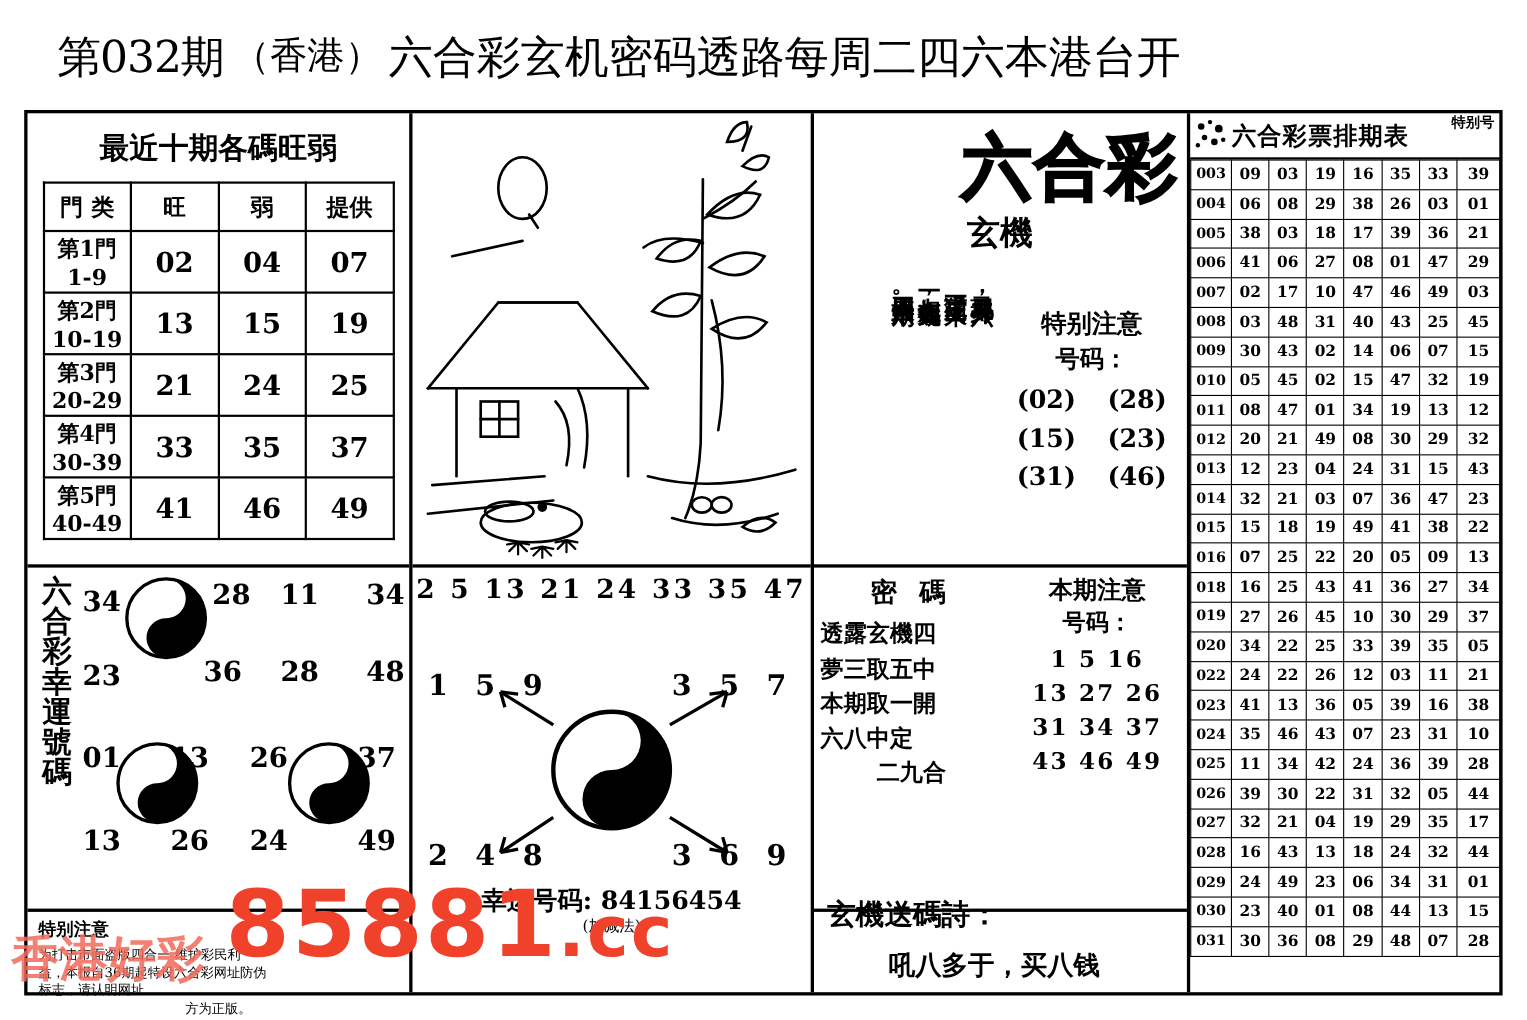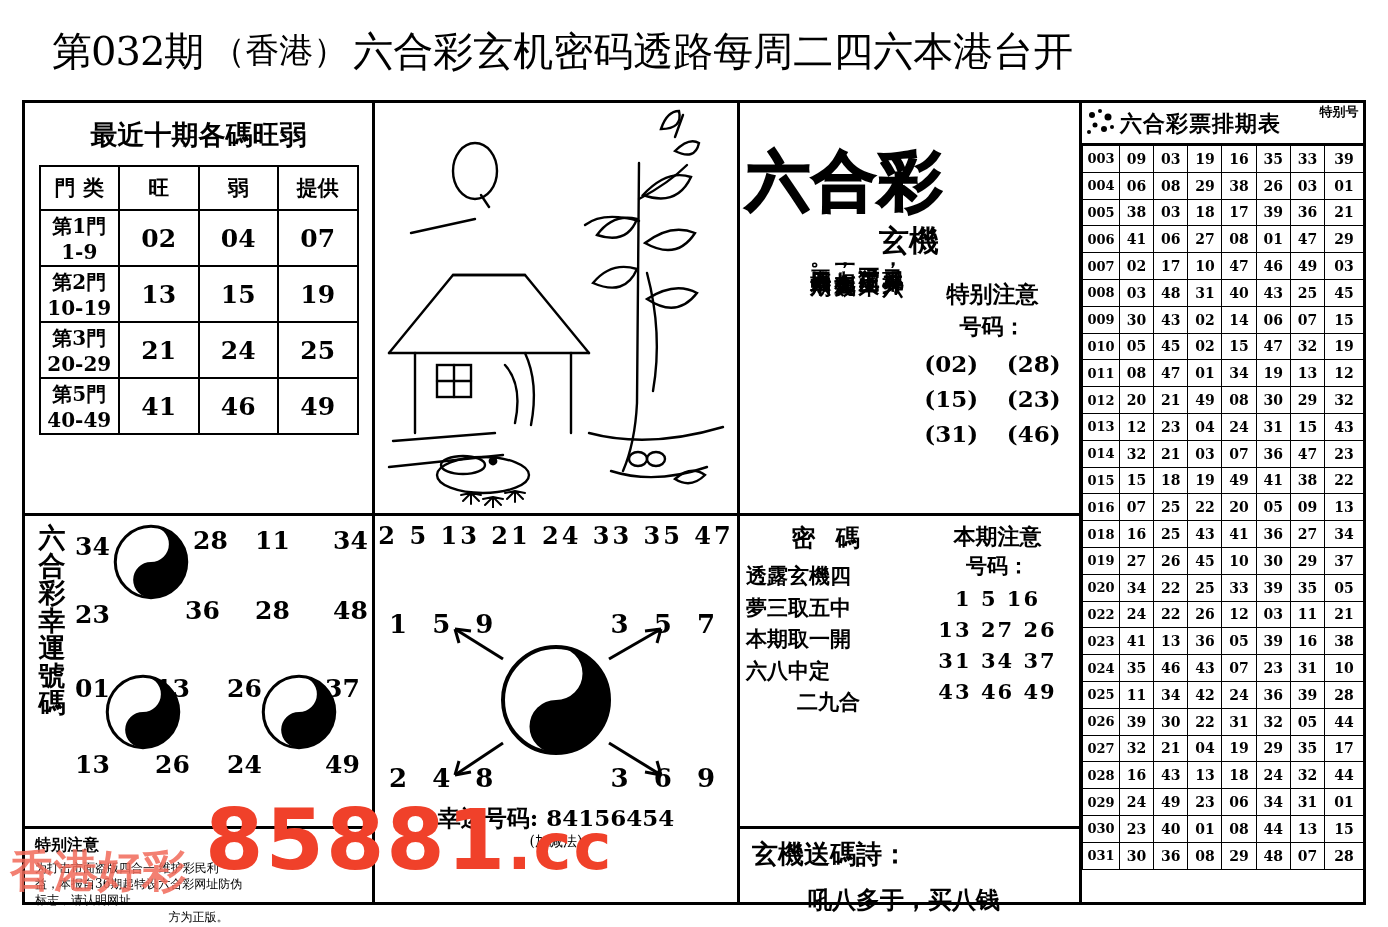--- a/index.html
+++ b/index.html
@@ -81,22 +81,21 @@
   .c2-right2{position:absolute;right:14px;top:660px;font-size:26px;font-weight:bold;letter-spacing:8px;font-family:"DejaVu Serif","Liberation Serif",serif;}
   .c2-lucky{position:absolute;left:0;top:700px;width:362px;text-align:center;font-size:23px;font-weight:bold;font-family:"DejaVu Serif","Liberation Serif",serif;}
   .c2-sub{position:absolute;left:0;top:730px;width:362px;text-align:center;font-size:14px;font-family:"DejaVu Serif","Liberation Serif",serif;}
 
   
   .col3{position:absolute;left:715px;top:0;width:339px;height:100%;}
   .logo{position:absolute;left:6px;top:6px;width:326px;height:140px;}
   .logo-main{
     font-size:64px;font-weight:bold;letter-spacing:2px;
     font-family:"DejaVu Serif","Liberation Serif",serif;
-    text-align:left;
-    margin-top:29px;
+    text-align:right;
     -webkit-text-stroke:2px #000;
   }
   .logo-sub{font-size:30px;font-weight:bold;text-align:center;margin-top:-4px;font-family:"DejaVu Serif","Liberation Serif",serif;}
 
   .c3-mid{position:absolute;left:0;top:150px;width:339px;height:258px;}
   .poem{position:absolute;left:4px;top:0;width:160px;height:250px;display:flex;flex-direction:row-reverse;justify-content:flex-start;}
   .pcol{writing-mode:vertical-rl;text-orientation:upright;font-size:21px;font-weight:bold;
     font-family:"DejaVu Serif","Liberation Serif",serif;line-height:1.05;margin-left:2px;letter-spacing:1px;}
   .c3-attn{position:absolute;left:170px;top:26px;width:165px;}
   .c3-attn .t1x{font-size:23px;font-weight:bold;text-align:center;font-family:"DejaVu Serif","Liberation Serif",serif;}
@@ -109,21 +108,21 @@
   .secret{position:absolute;left:6px;top:6px;width:165px;}
   .secret-h{font-size:24px;font-weight:bold;text-align:center;letter-spacing:6px;font-family:"DejaVu Serif","Liberation Serif",serif;}
   .secret-l{font-size:21px;font-weight:bold;font-family:"DejaVu Serif","Liberation Serif",serif;line-height:1.5;margin-top:6px;}
   .secret-l div{white-space:nowrap;}
   .bnotes{position:absolute;left:180px;top:6px;width:155px;}
   .bnotes .t1x{font-size:22px;font-weight:bold;text-align:center;font-family:"DejaVu Serif","Liberation Serif",serif;}
   .bnotes .t2x{font-size:21px;font-weight:bold;text-align:center;font-family:"DejaVu Serif","Liberation Serif",serif;}
   .bnotes .nrow{font-size:21px;font-weight:bold;text-align:center;margin-top:6px;letter-spacing:2px;font-family:"DejaVu Serif","Liberation Serif",serif;}
 
   .c3-hr2{position:absolute;left:0;top:723px;width:339px;height:3px;background:#000;}
-  .poemsend{position:absolute;left:0;top:726px;width:316px;padding:8px 0 0 12px;box-sizing:border-box;}
+  .poemsend{position:absolute;left:0;top:703px;width:316px;padding:8px 0 0 12px;box-sizing:border-box;}
   .ps-title{font-size:26px;font-weight:bold;font-family:"DejaVu Serif","Liberation Serif",serif;}
   .ps-line{font-size:24px;font-weight:bold;font-family:"DejaVu Serif","Liberation Serif",serif;margin-top:12px;text-align:center;}
 
   
   .col4{position:absolute;left:1057px;top:0;width:282px;height:100%;}
   .c4-head{position:relative;height:40px;border-bottom:2px solid #000;}
   .c4-head-title{
     position:absolute;left:38px;top:6px;font-size:22px;font-weight:bold;
     font-family:"DejaVu Serif","Liberation Serif",serif;letter-spacing:1px;
   }
@@ -202,20 +201,26 @@
             <td class="num">15</td>
             <td class="num">19</td>
           </tr>
           <tr>
             <td class="lbl">第3門20-29</td>
             <td class="num">21</td>
             <td class="num">24</td>
             <td class="num">25</td>
           </tr>
           <tr>
+            <td class="lbl">第4門30-39</td>
+            <td class="num">33</td>
+            <td class="num">35</td>
+            <td class="num">37</td>
+          </tr>
+          <tr>
             <td class="lbl">第5門40-49</td>
             <td class="num">41</td>
             <td class="num">46</td>
             <td class="num">49</td>
           </tr>
         </tbody>
       </table>
 
       <div class="c1-hr"></div>
 

